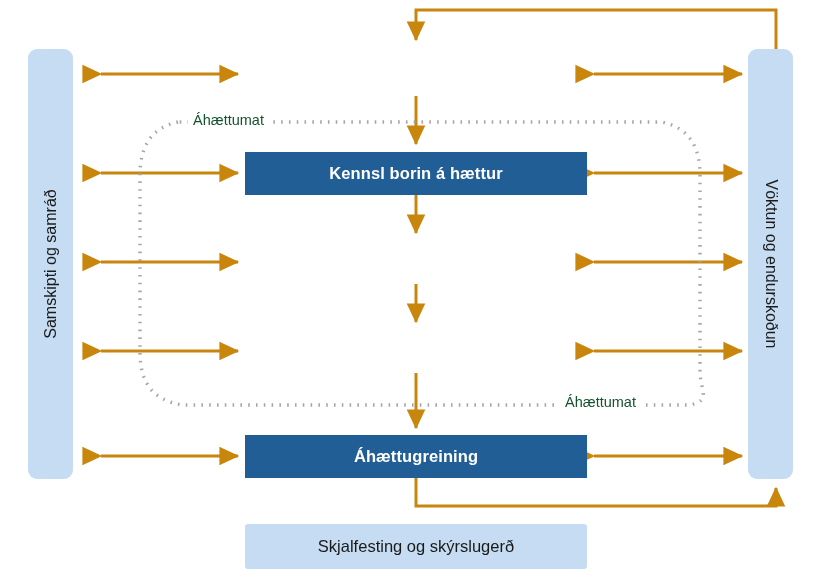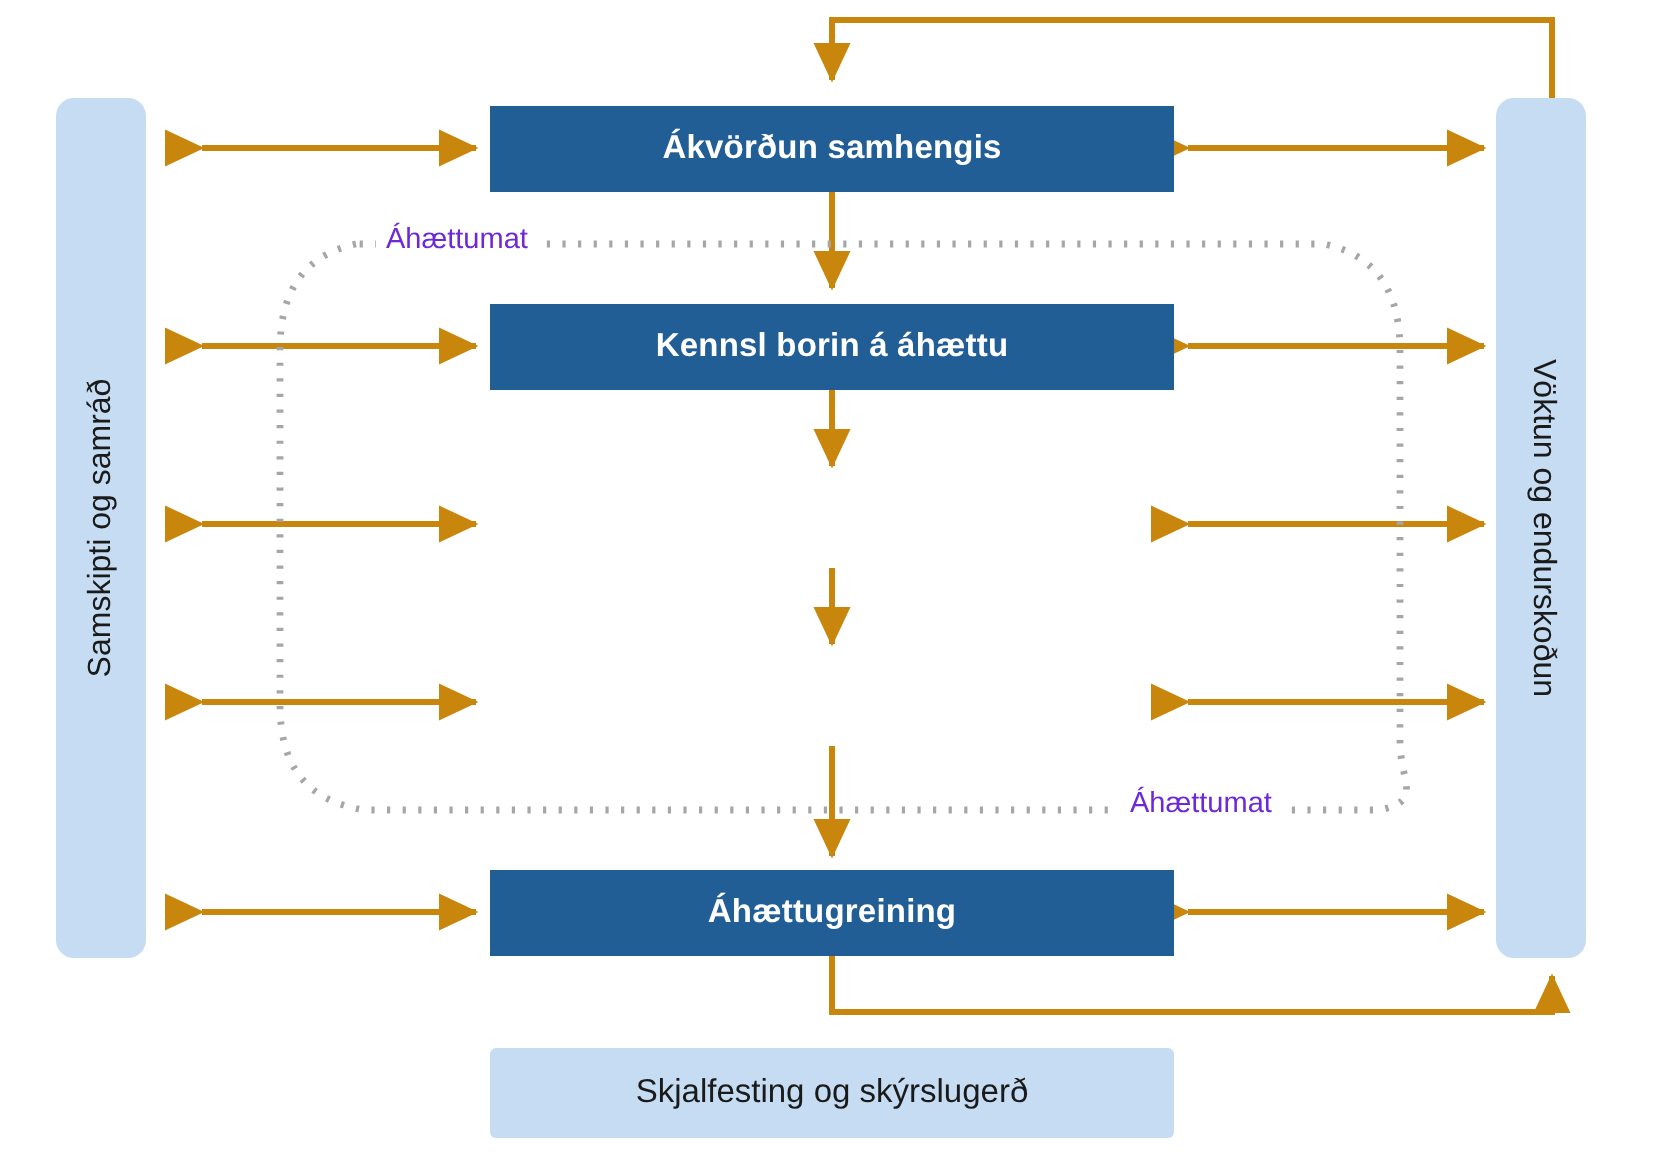--- a/index.html
+++ b/index.html
@@ -82,21 +82,21 @@
   .footer-panel-label {
     color: #1a1a1a;
     font-family: "Liberation Sans", sans-serif;
     font-size: 16.5px;
     font-weight: normal;
     white-space: nowrap;
   }
   
   .loop-label {
     position: absolute;
-    color: #6d28d9;
+    color: #14532d;
     font-family: "Liberation Sans", sans-serif;
     font-size: 14.5px;
     font-weight: normal;
     white-space: nowrap;
     background: #ffffff;
     padding: 0 5px;
     line-height: 1.1;
   }
 </style>
 </head>
@@ -158,26 +158,23 @@
   </svg>
 
   <div class="side-panel" style="left:28px; top:49px; width:45px; height:430px;">
     <span class="side-panel-label rot-ccw">Samskipti og samráð</span>
   </div>
 
   <div class="side-panel" style="left:748px; top:49px; width:45px; height:430px;">
     <span class="side-panel-label rot-cw">Vöktun og endurskoðun</span>
   </div>
 
-  <div class="proc-box" style="left:245px; top:53px; width:342px; height:43px;">
-    <span class="proc-box-label">Ákvörðun samhengis</span>
-  </div>
 
   <div class="proc-box" style="left:245px; top:152px; width:342px; height:43px;">
-    <span class="proc-box-label">Kennsl borin á áhættu</span>
+    <span class="proc-box-label">Kennsl borin á hættur</span>
   </div>
 
 
 
   <div class="proc-box" style="left:245px; top:435px; width:342px; height:43px;">
     <span class="proc-box-label">Áhættugreining</span>
   </div>
 
   <div class="footer-panel" style="left:245px; top:524px; width:342px; height:45px;">
     <span class="footer-panel-label">Skjalfesting og skýrslugerð</span>

